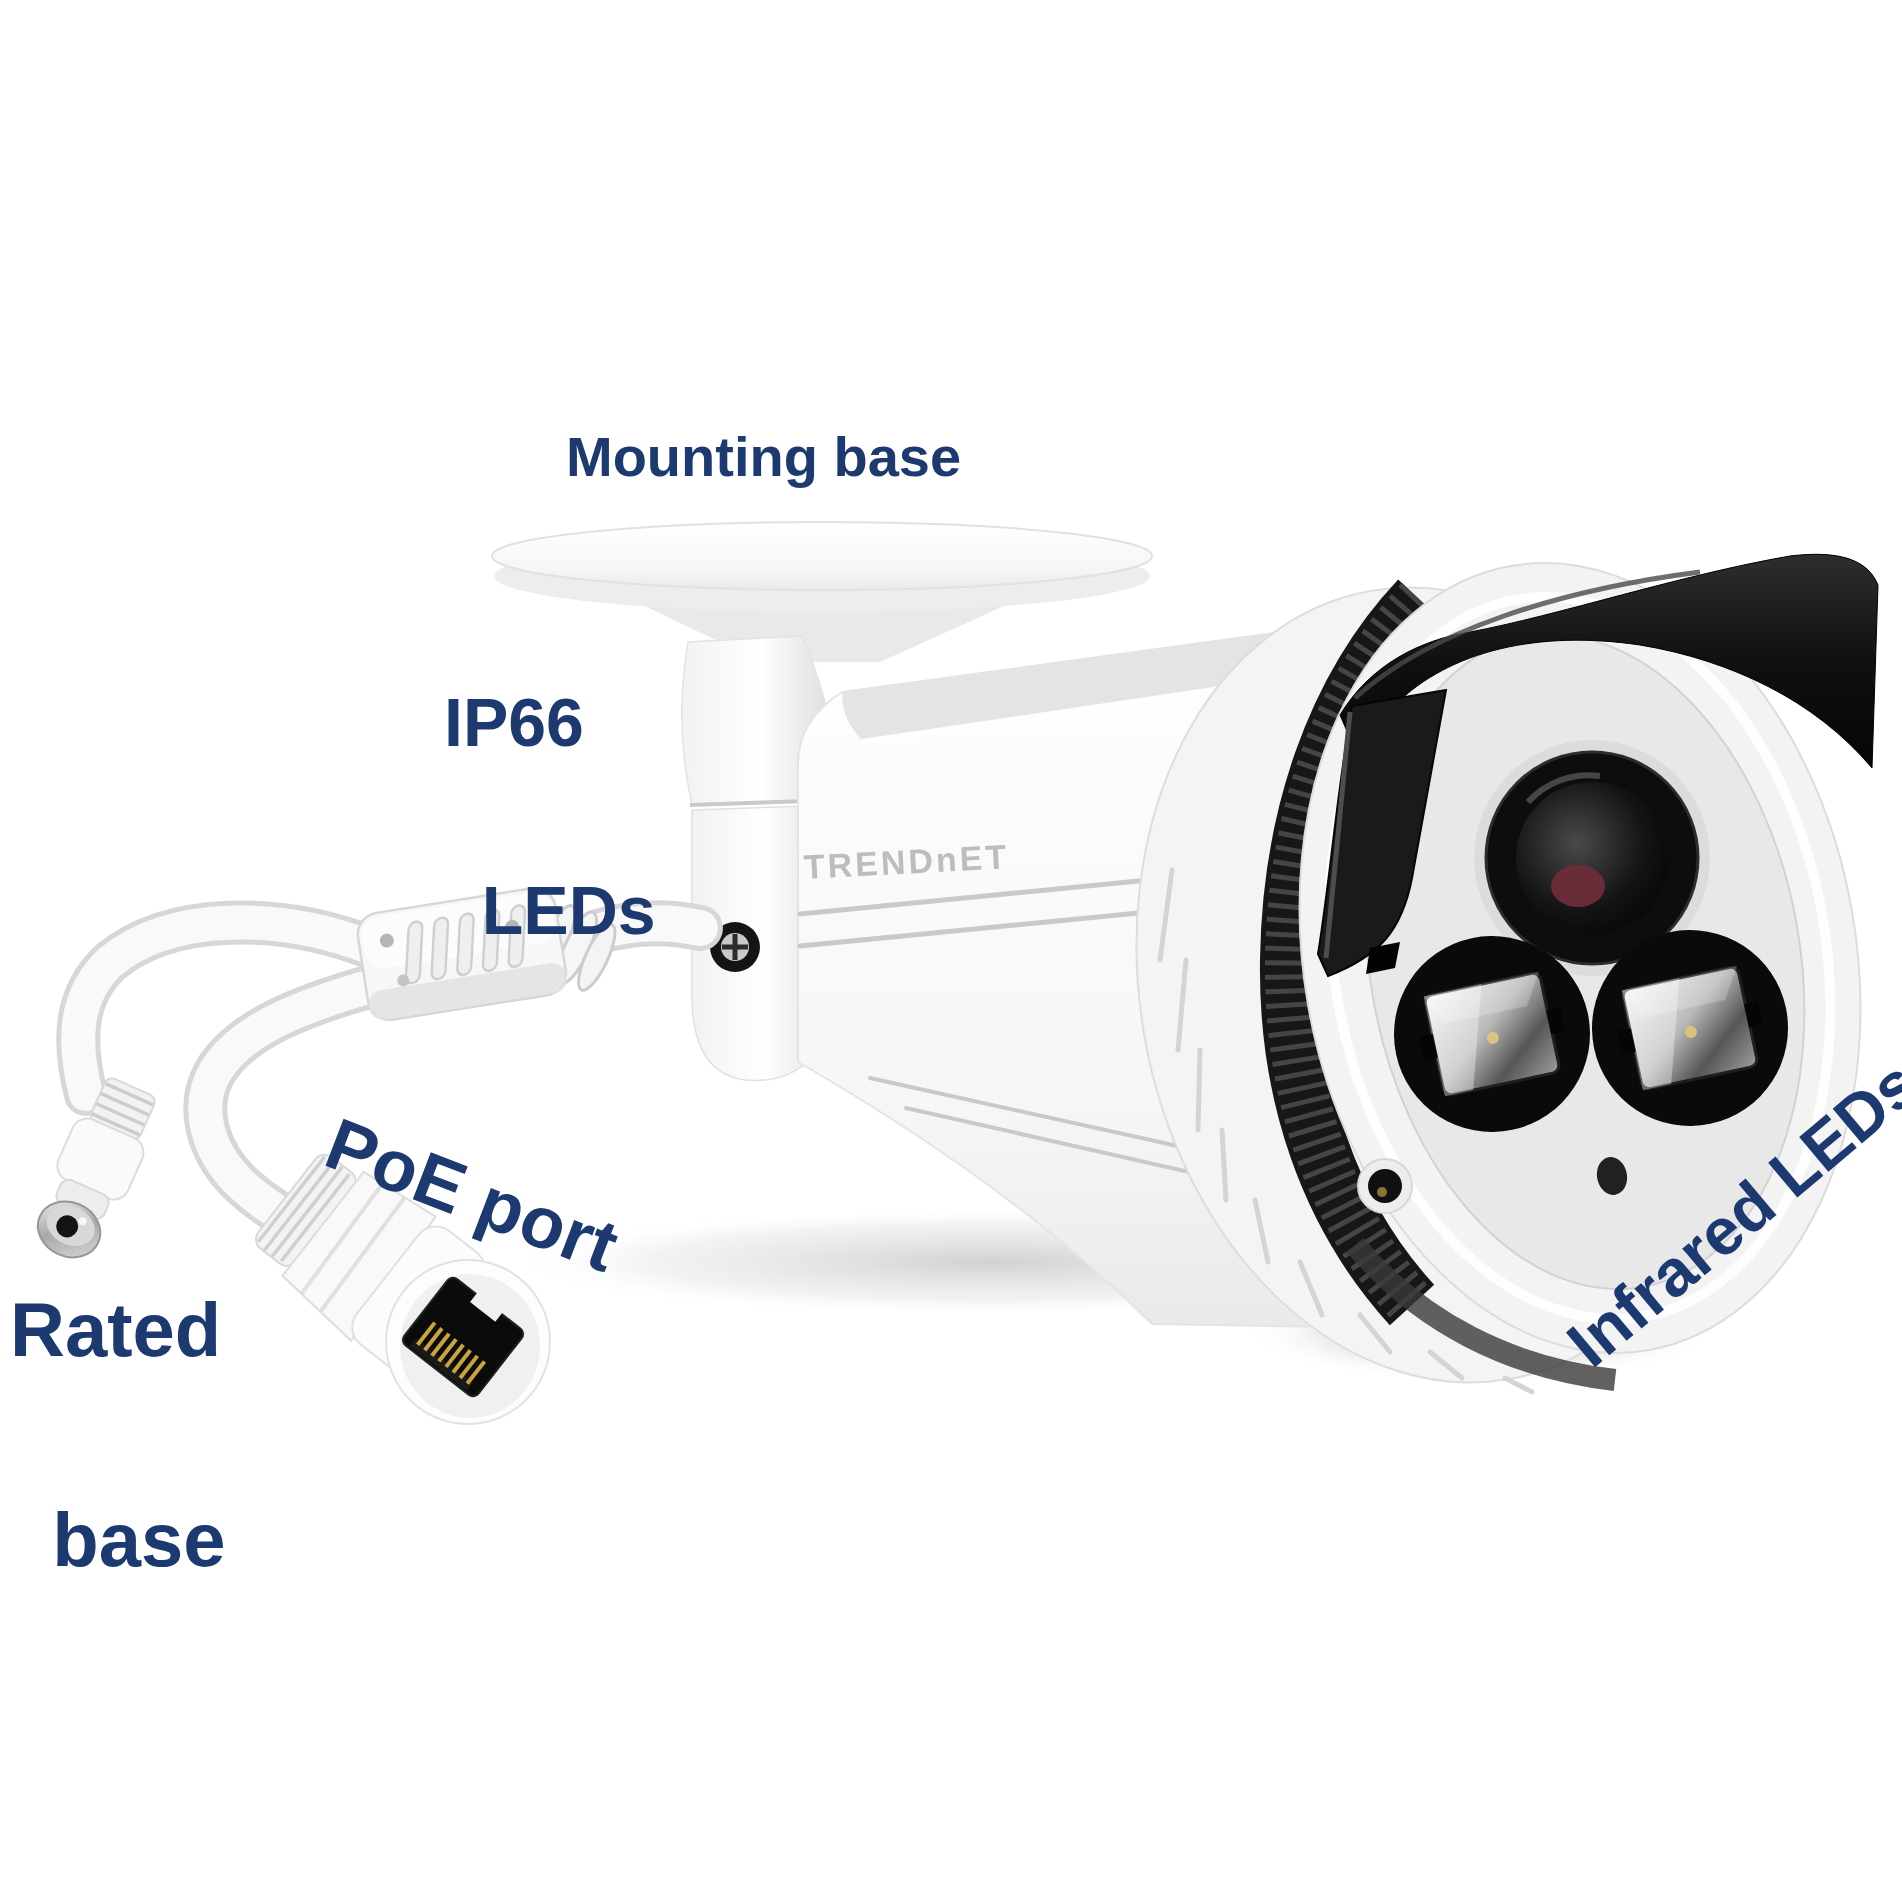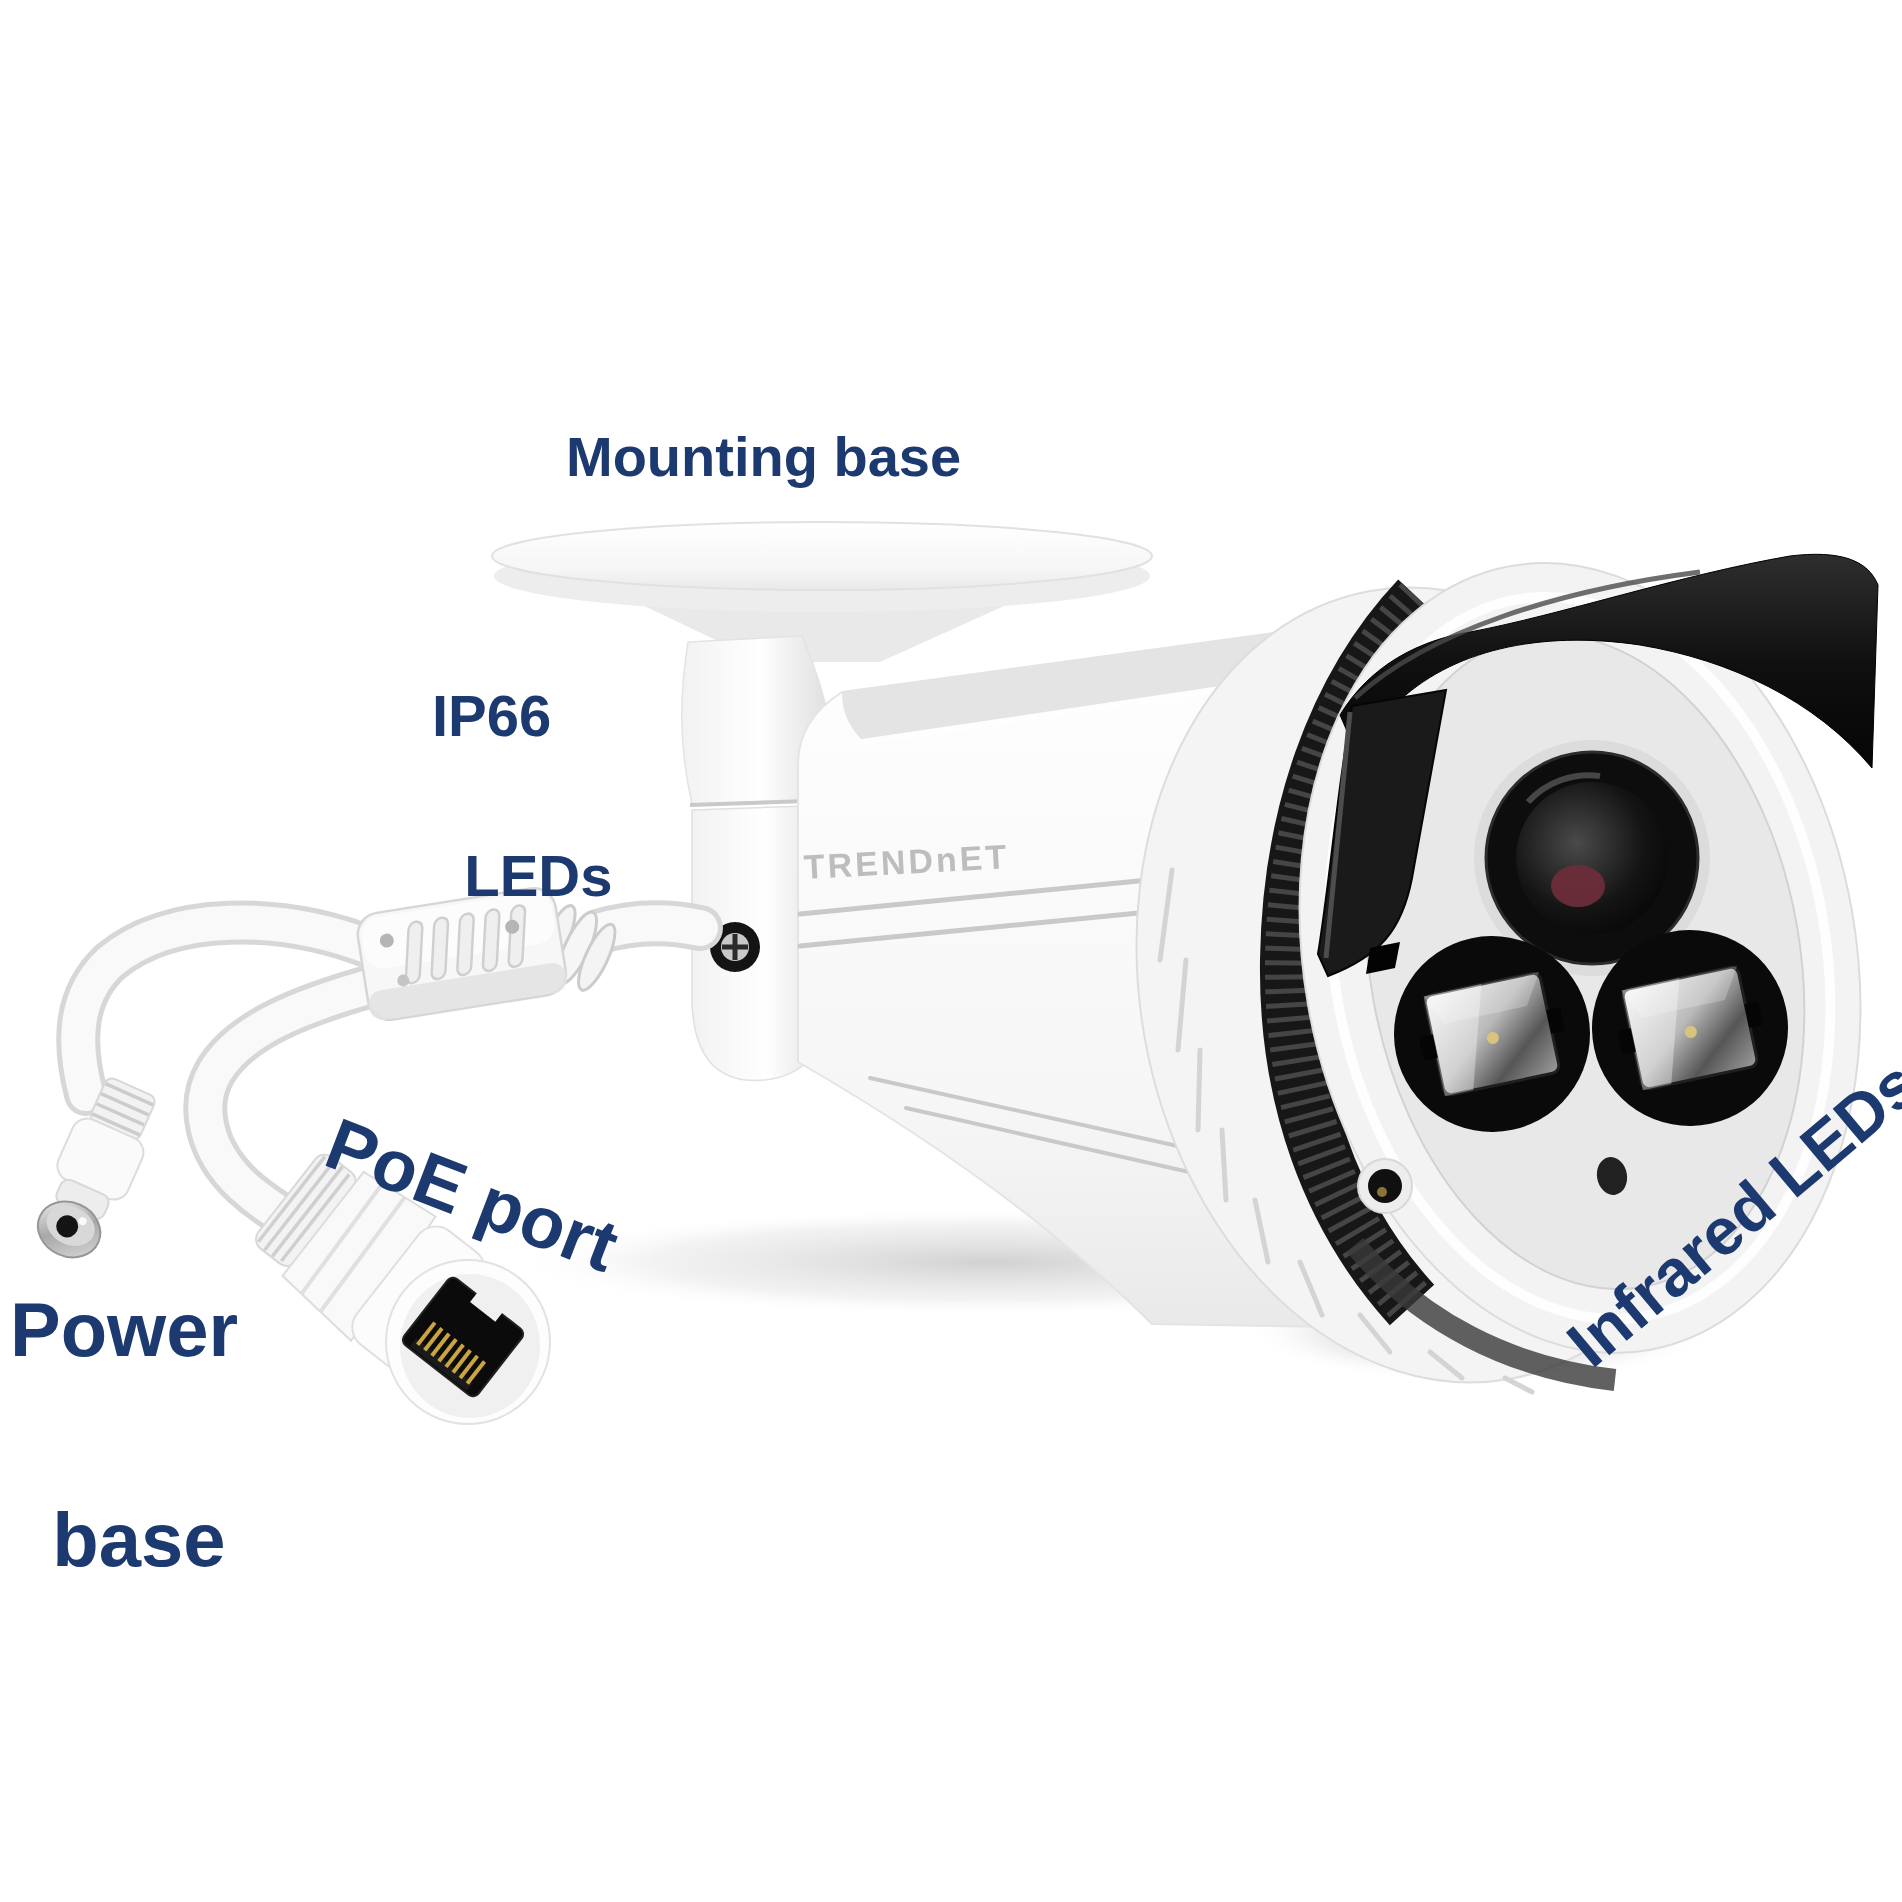--- a/index.html
+++ b/index.html
@@ -1,21 +1,21 @@
 <!DOCTYPE html>
 <html><head>
 <meta charset="utf-8">
 <style>
   html,body{margin:0;padding:0;background:#fff;}
   .stage{position:relative;width:1902px;height:1902px;background:#fff;overflow:hidden;
          font-family:"Liberation Sans", sans-serif;}
   .stage svg{position:absolute;left:0;top:0;}
   .callout{position:absolute;font-weight:bold;color:#1c3a70;line-height:1.38;white-space:pre;}
   .co-mounting{left:566px;top:418px;font-size:56px;}
-  .co-ip66{left:432px;top:676px;font-size:58px;}
+  .co-ip66{left:444px;top:676px;font-size:68px;}
   .co-poe{left:348px;top:1094px;font-size:73px;transform:rotate(21deg);transform-origin:0 0;}
   .co-power{left:10px;top:1278px;font-size:76px;}
   .co-ir{left:1548px;top:1318px;font-size:66px;transform:rotate(-40deg);transform-origin:0 0;}
   .logo{position:absolute;left:803px;top:848px;font-size:34px;font-weight:bold;color:#bdbdbd;
         letter-spacing:3px;transform:rotate(-3deg);transform-origin:0 0;}
 </style>
 </head>
 <body>
 
 <div class="stage">
@@ -240,17 +240,17 @@
     </g>
   </g>
 </svg>
 
 <div class="logo">TRENDnET</div>
 
 <div class="callout co-mounting">Mounting base</div>
 <div class="callout co-ip66"><span>IP66</span><br>
   <span>LEDs</span></div>
 <div class="callout co-poe">PoE port</div>
-<div class="callout co-power"><span>Power</span><br>
+<div class="callout co-power"><span>Rated</span><br>
   <span>base</span></div>
 <div class="callout co-ir">Infrared LEDs</div>
 
 </div>
 
 </body></html>

